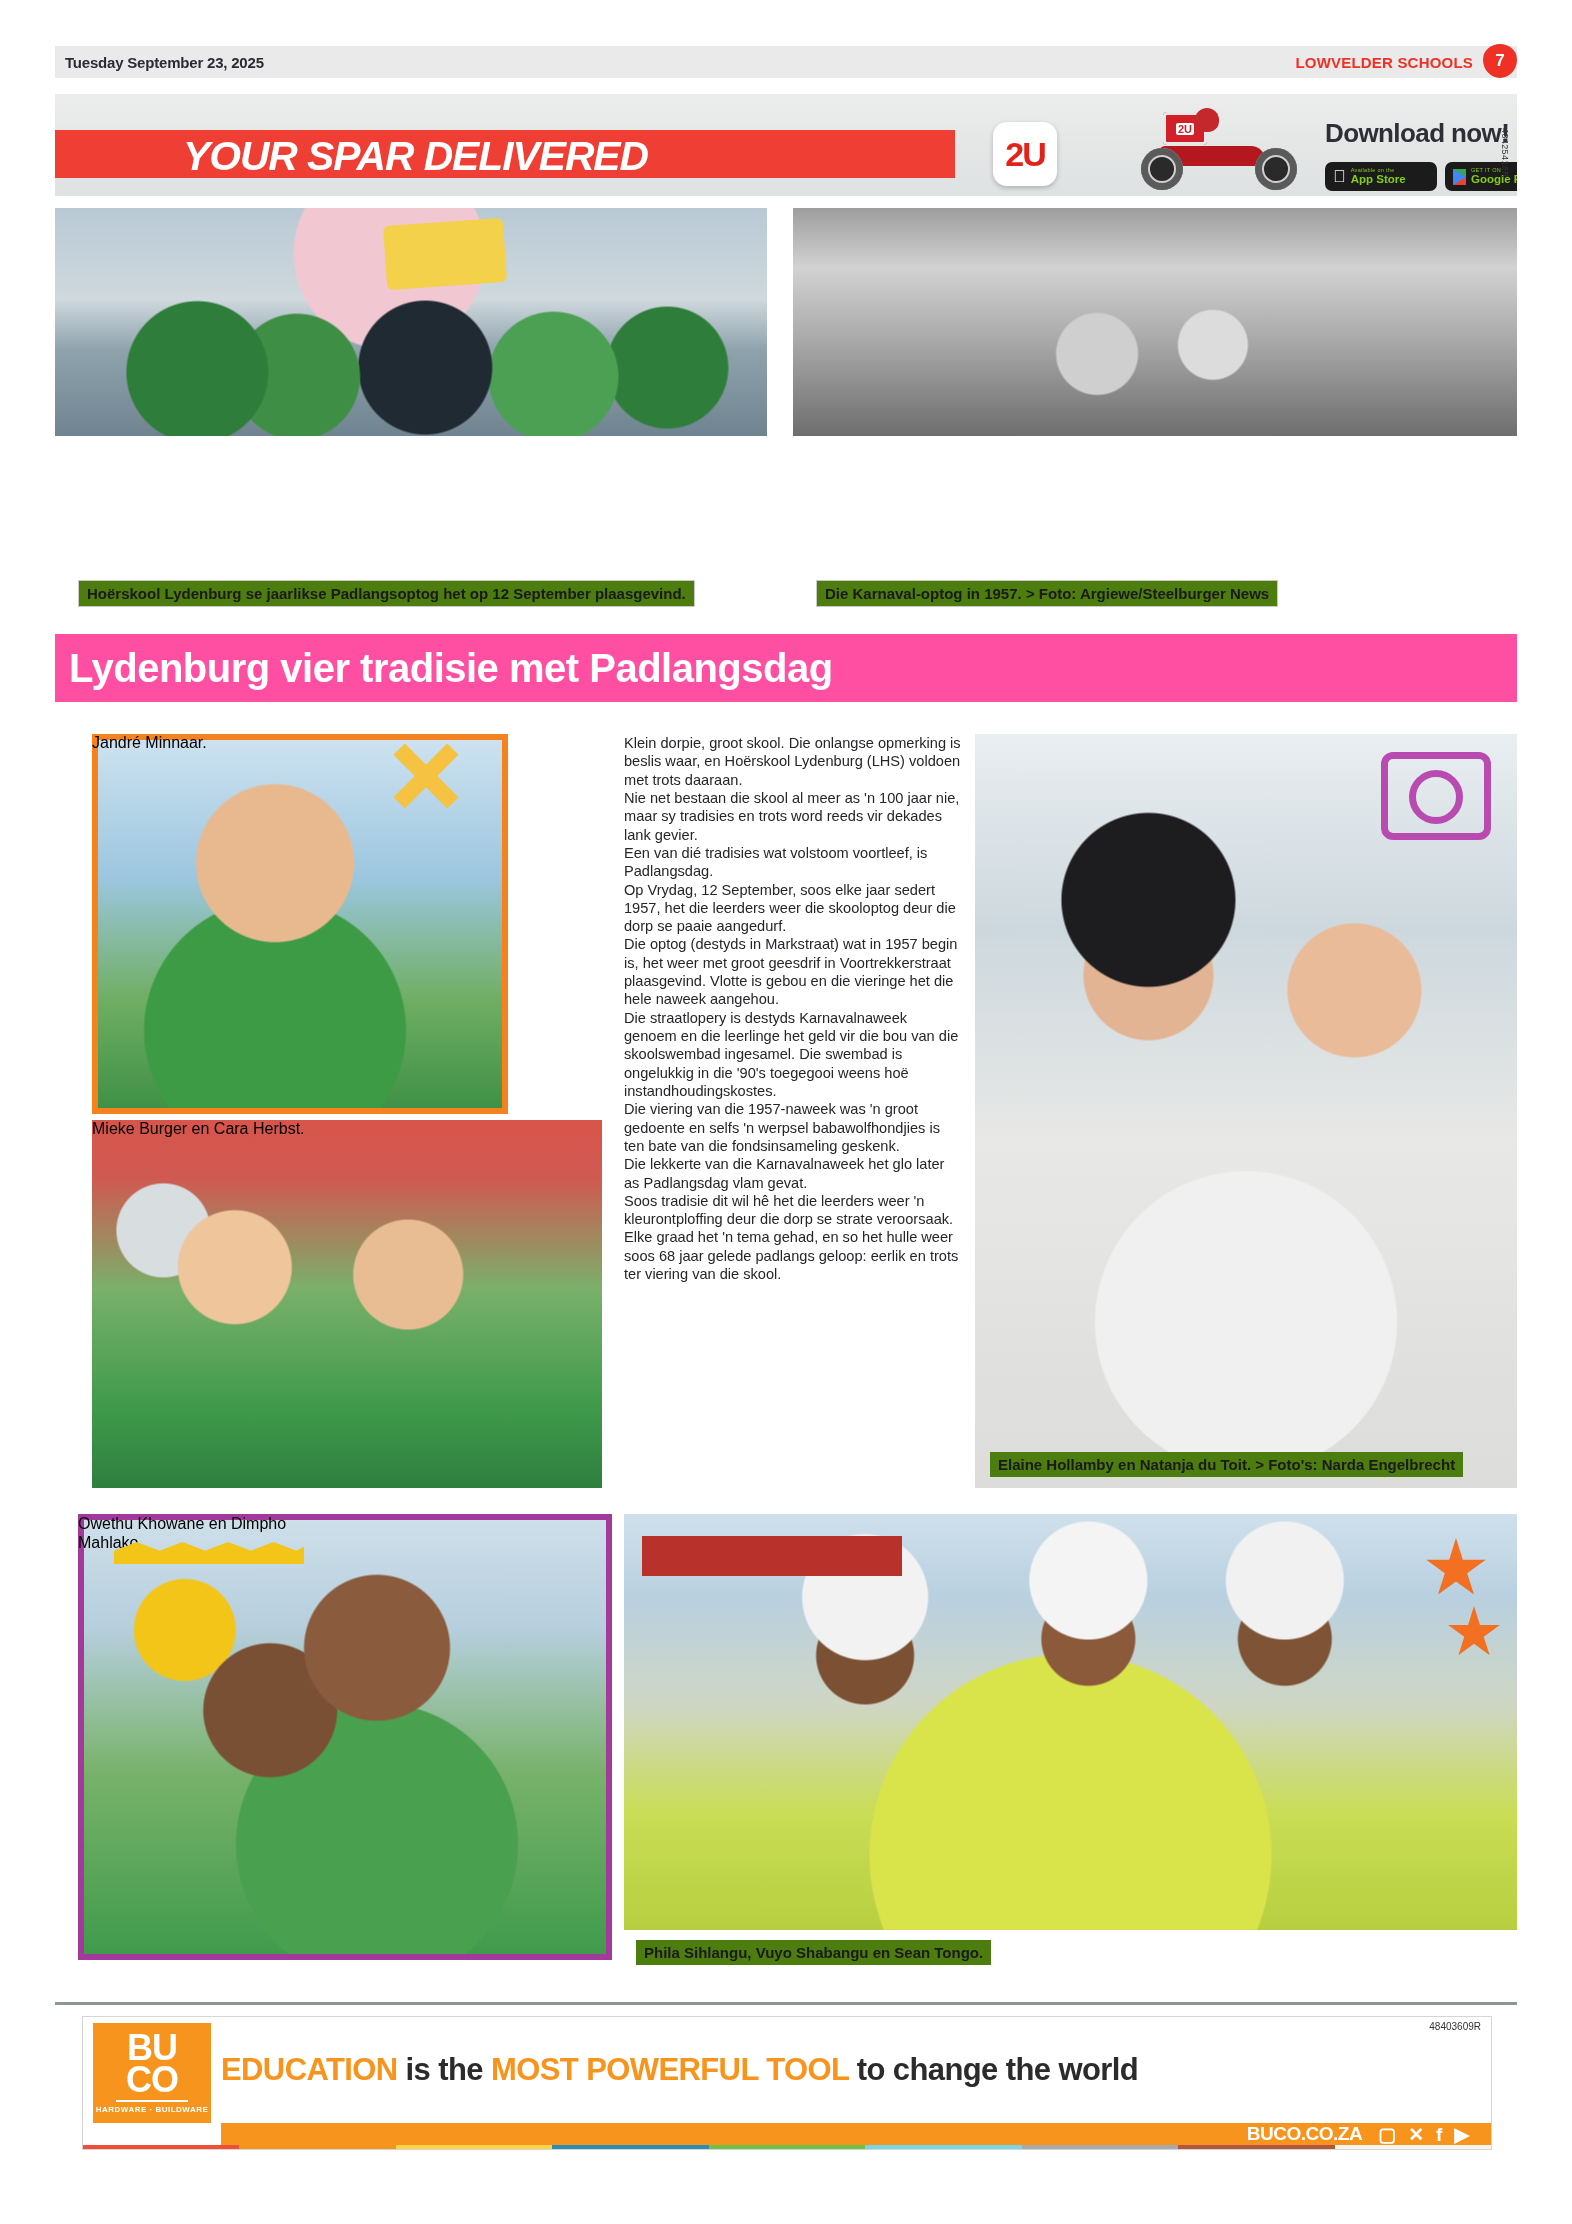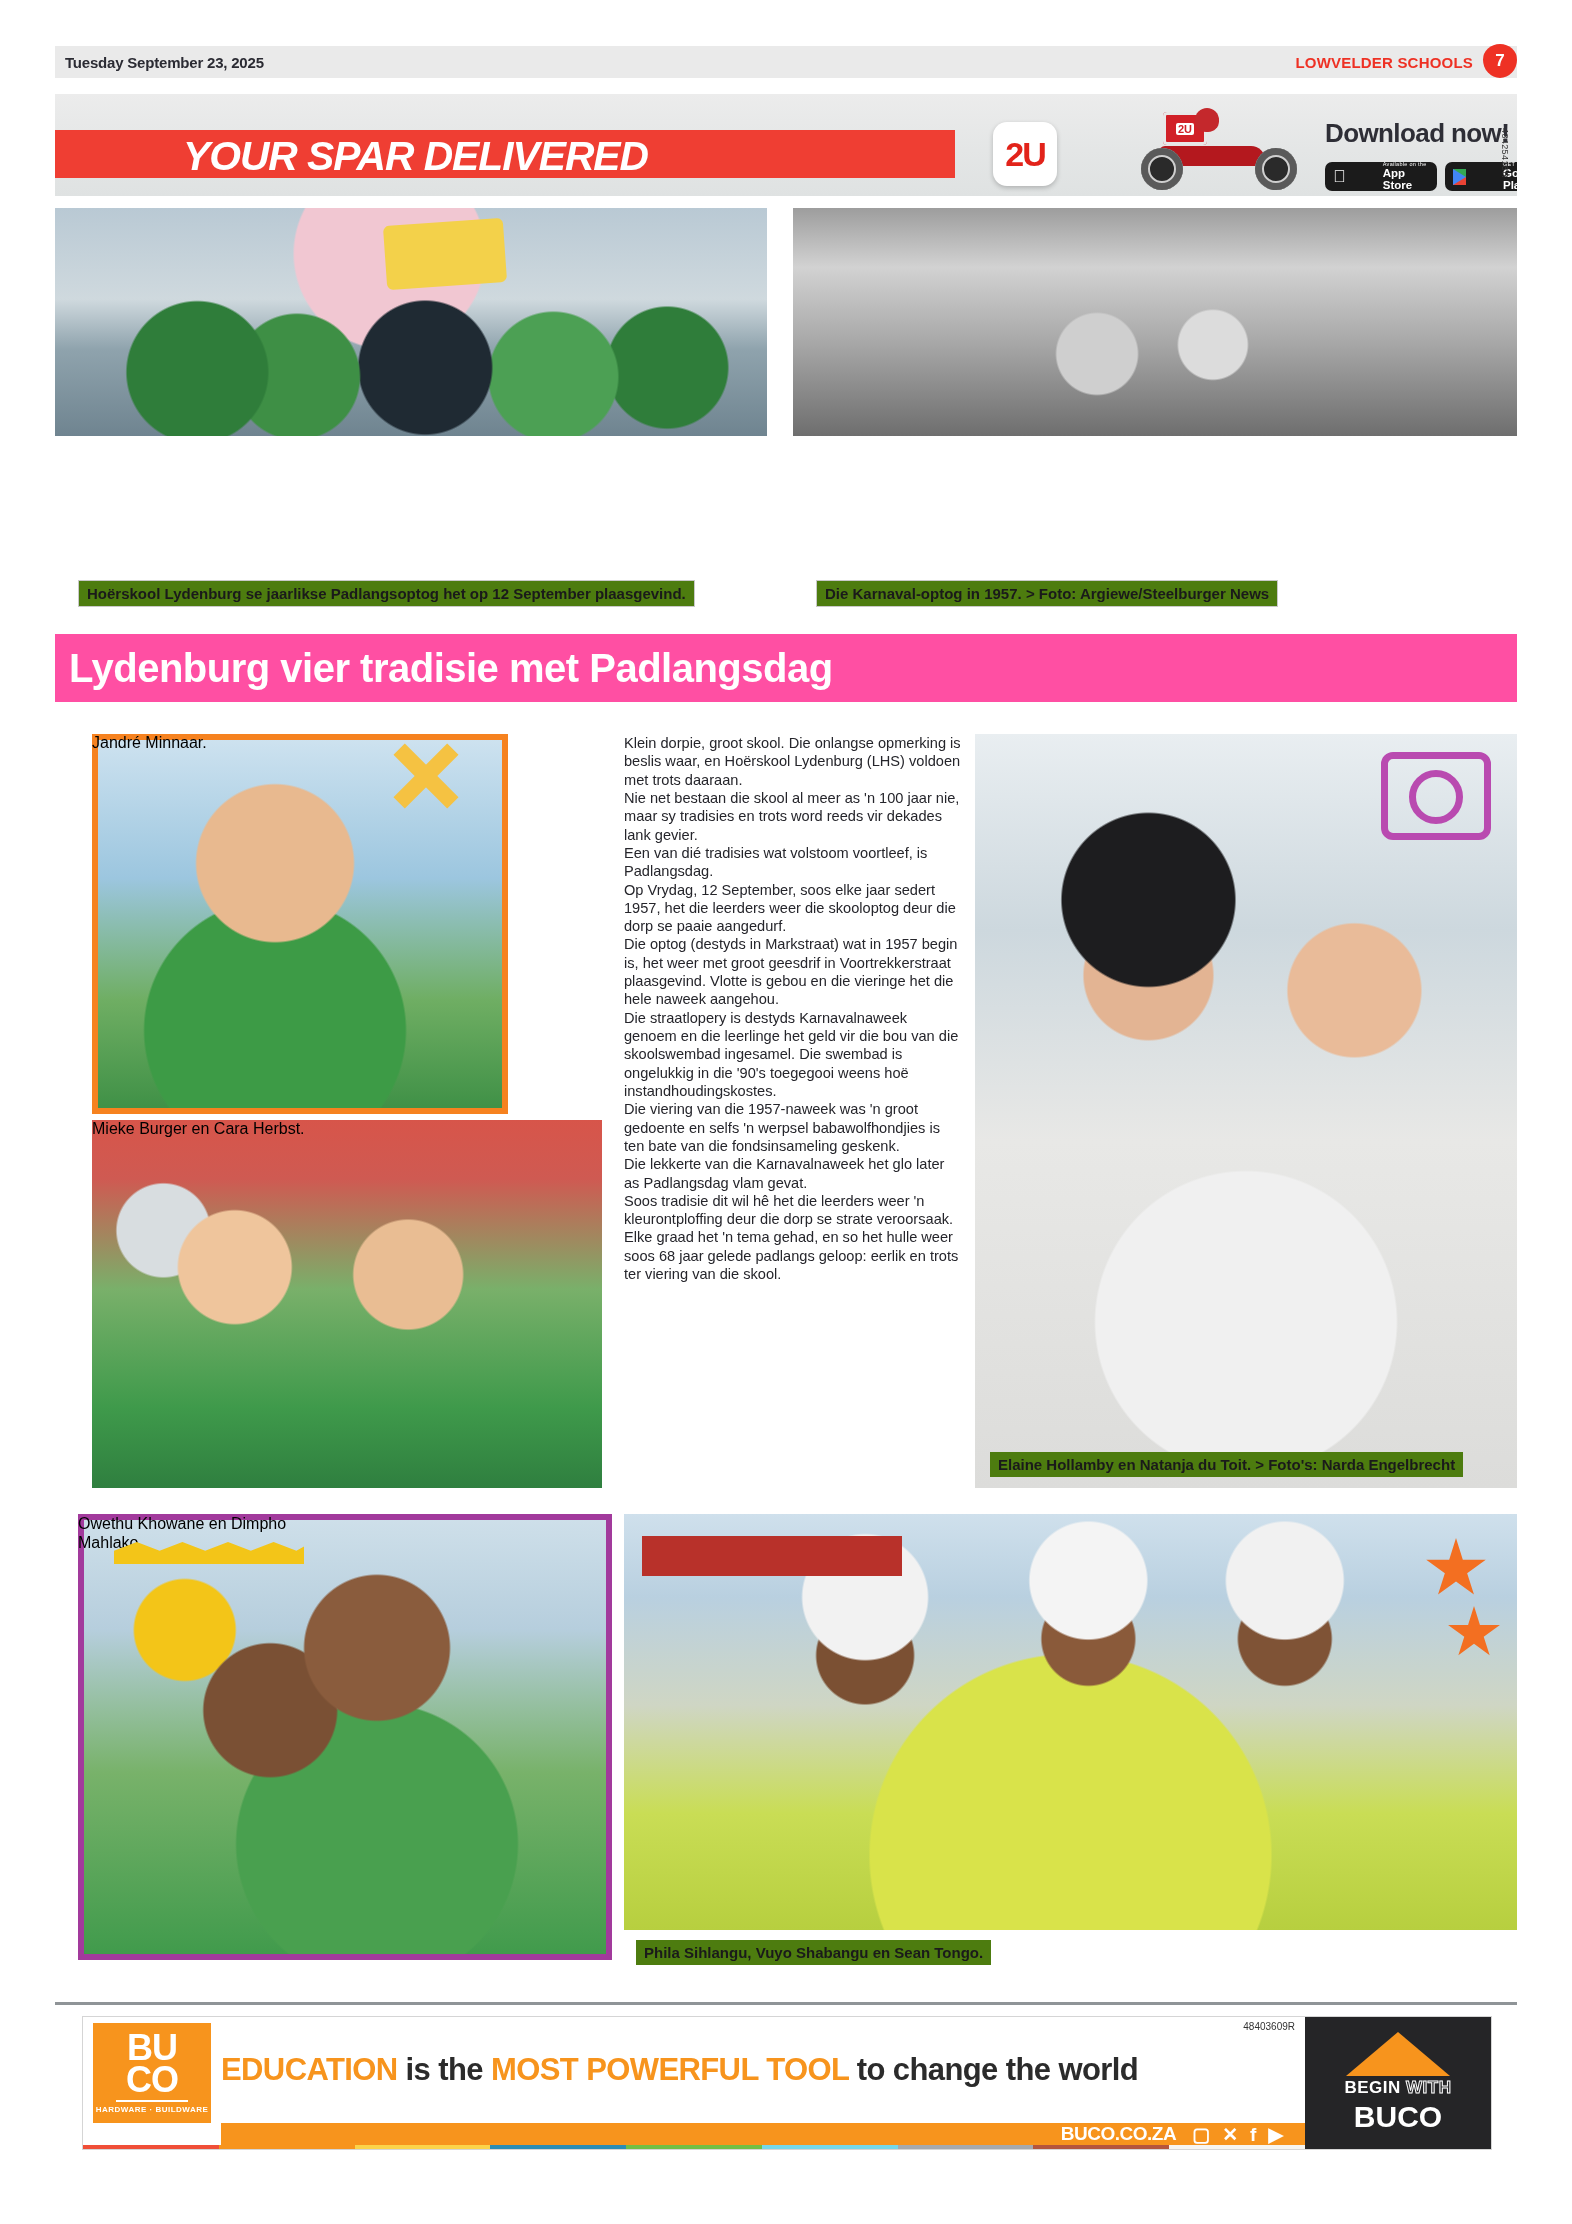--- a/index.html
+++ b/index.html
@@ -171,21 +171,21 @@
     gap: 5px;
     min-width: 96px;
   }
   .store-glyph { font-size: 17px; color: #fff; line-height: 1; }
   .store-glyph.play {
     width: 0; height: 0;
     border-top: 8px solid #34a853;
     border-bottom: 8px solid #ea4335;
     border-left: 13px solid #4285f4;
   }
-  .store-text { color: #ffffff; line-height: 1.05; margin-left: 32px; }
+  .store-text { color: #84cc16; line-height: 1.05; }
   .store-text .small { font-size: 5.5px; letter-spacing: .3px; display: block; }
   .store-text .big   { font-size: 11.5px; font-weight: bold; display: block; }
   .ad-code-vert {
     position: absolute;
     right: 7px; top: 34px;
     font-size: 9px;
     color: #333;
     writing-mode: vertical-rl;
     letter-spacing: .4px;
   }
@@ -525,23 +525,15 @@
         <i style="background:#f7941d"></i>
         <i style="background:#fcd349"></i>
         <i style="background:#2b8cb4"></i>
         <i style="background:#72bf44"></i>
         <i style="background:#76d7e8"></i>
         <i style="background:#a7a9ac"></i>
         <i style="background:#b5553c"></i>
         <i style="background:#f7f5f0"></i>
       </div>
     </div>
-    <div class="buco-right">
-      <div class="roof"></div>
-      <div class="begin-with">
-        <span>BEGIN</span>
-        <span class="outline">WITH</span>
-      </div>
-      <div class="buco-word">BUCO</div>
-    </div>
   </div>
 
 </div>
 
 </body></html>

